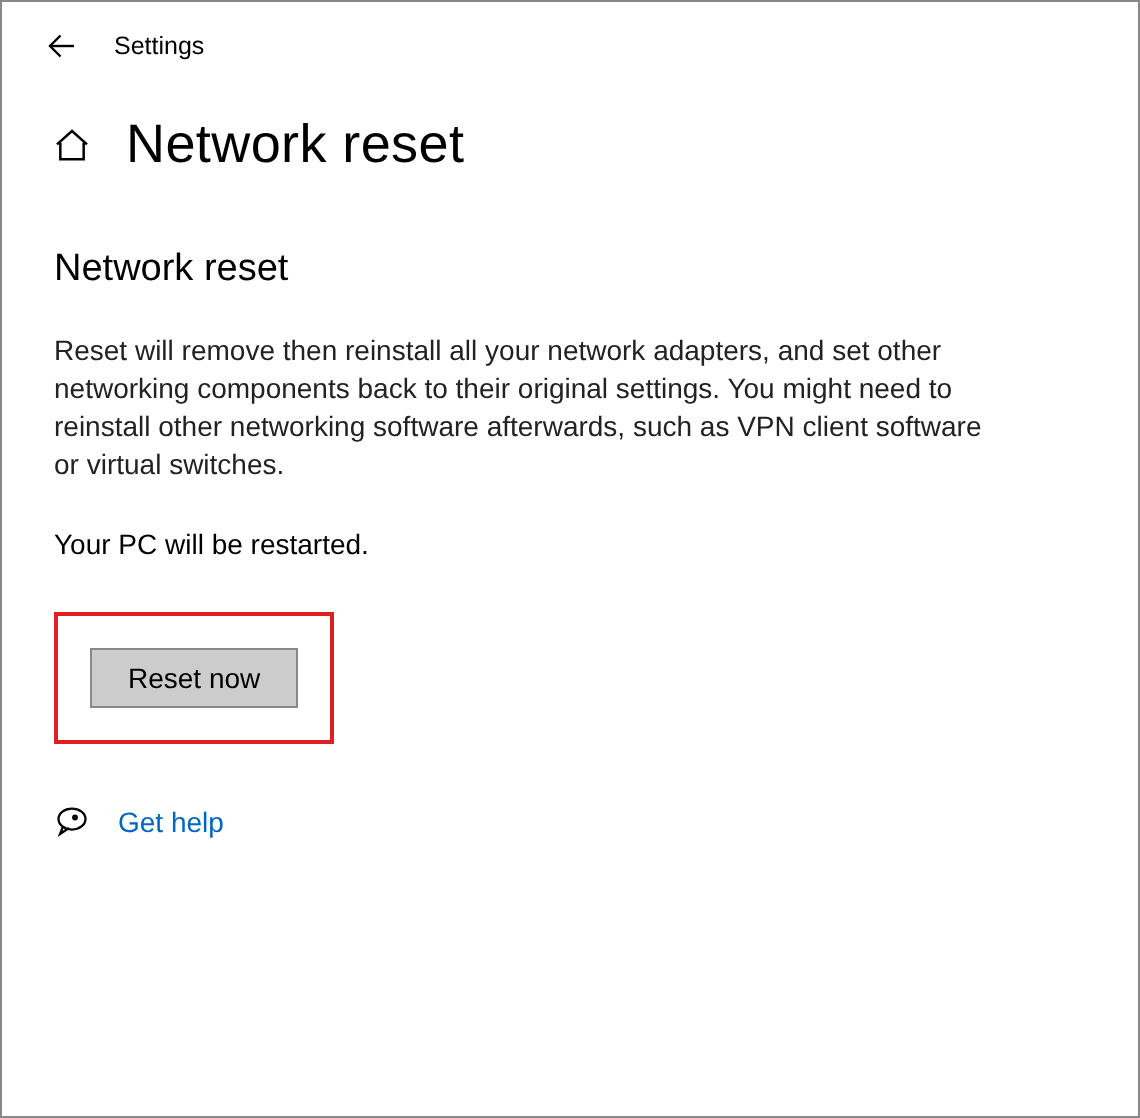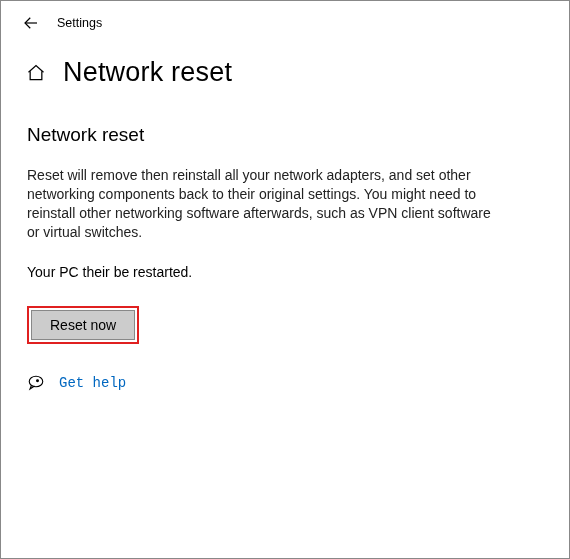--- a/index.html
+++ b/index.html
@@ -61,21 +61,21 @@
       margin-bottom: 22px;
       max-width: 480px;
     }
     .restart-text {
       font-size: 14px;
       margin-bottom: 26px;
     }
     .reset-btn-wrap {
       display: inline-block;
       border: 2.5px solid #e02020;
-      padding: 2px;
+      padding: 16px;
       margin-bottom: 30px;
     }
     .reset-btn {
       background: #ccc;
       border: 1px solid #888;
       padding: 6px 18px;
       font-size: 14px;
       font-family: inherit;
       cursor: pointer;
     }
@@ -88,21 +88,20 @@
       width: 18px;
       height: 18px;
       display: inline-flex;
       align-items: center;
       justify-content: center;
     }
     .help-link {
       color: #0067c0;
       font-size: 14px;
       cursor: pointer;
-      font-family: Liberation Mono, monospace;
     }
   </style>
 </head>
 <body>
 
 <div class="header">
   <span class="back-arrow">
     <svg width="18" height="18" viewBox="0 0 24 24" fill="none" stroke="#000" stroke-width="1.6">
       <line x1="4" y1="12" x2="20" y2="12"></line>
       <polyline points="11,5 4,12 11,19"></polyline>
@@ -117,21 +116,21 @@
       <path d="M3 11 L12 3 L21 11"></path>
       <path d="M5 10 V20 H19 V10"></path>
     </svg>
   </span>
   <h1 class="page-title">Network reset</h1>
 </div>
 
 <div class="content">
   <h2 class="section-heading">Network reset</h2>
   <p class="body-text">Reset will remove then reinstall all your network adapters, and set other networking components back to their original settings. You might need to reinstall other networking software afterwards, such as VPN client software or virtual switches.</p>
-  <p class="restart-text">Your PC their be restarted.</p>
+  <p class="restart-text">Your PC will be restarted.</p>
 
   <div class="reset-btn-wrap">
     <button class="reset-btn">Reset now</button>
   </div>
 
   <div class="help-row">
     <span class="help-icon">
       <svg width="18" height="18" viewBox="0 0 24 24" fill="none" stroke="#000" stroke-width="1.5">
         <ellipse cx="12" cy="10" rx="9" ry="7"></ellipse>
         <path d="M6 15 L4 20 L10 16"></path>

